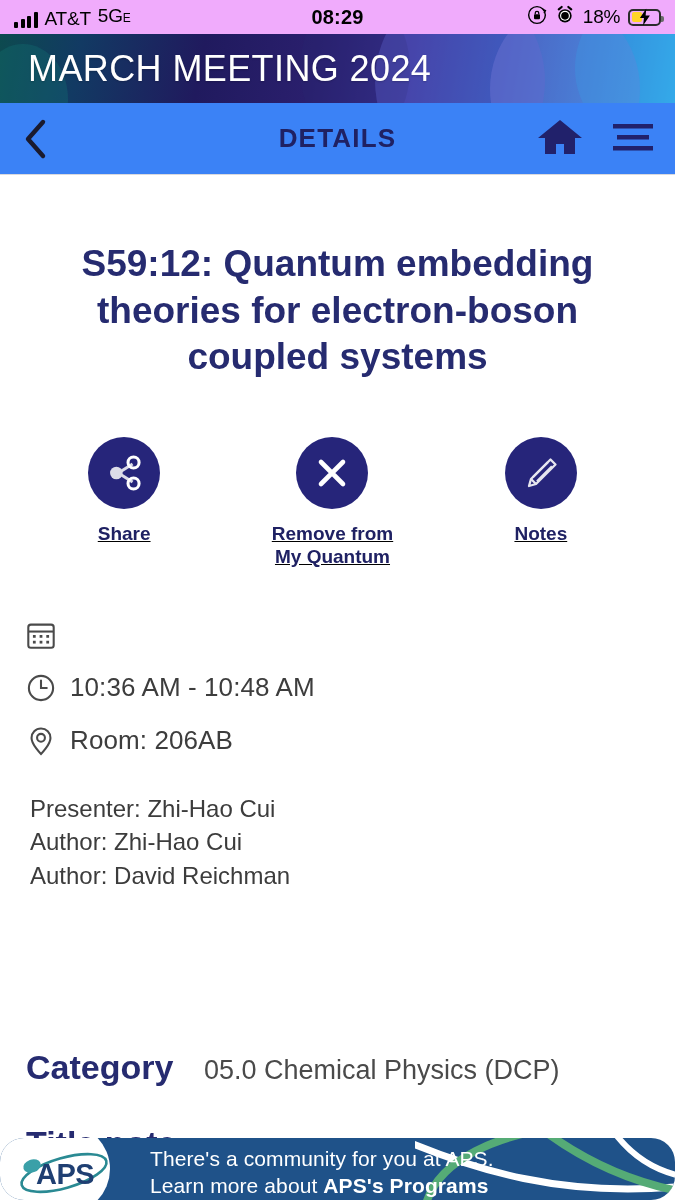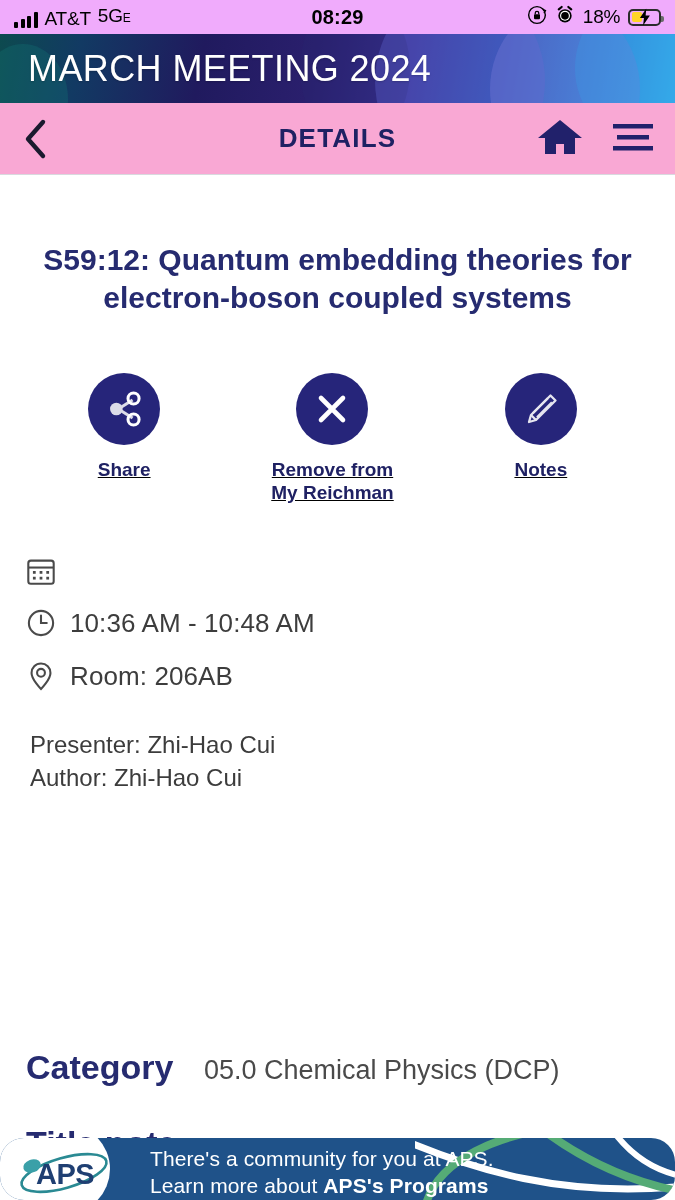--- a/index.html
+++ b/index.html
@@ -65,33 +65,33 @@
   .mm-title {
     position:relative; z-index:3; color:#fff;
     font-size:36px; font-weight:normal; letter-spacing:.4px;
     padding-left:28px; line-height:69px; white-space:nowrap;
     text-shadow: 0 1px 2px rgba(0,0,0,.18);
   }
 
   
   .navbar {
     position:relative; height:72px; width:100%;
-    background:#f9a8d4; border-bottom:1px solid #d9d9de;
+    background:#3b82f6; border-bottom:1px solid #d9d9de;
     display:flex; align-items:center; padding:0 22px;
   }
   .nav-back { width:40px; height:48px; display:flex; align-items:center; cursor:pointer; }
   .nav-title {
     position:absolute; left:0; right:0; text-align:center;
     font-size:26px; font-weight:bold; color:#1f2163; letter-spacing:1.2px;
   }
   .nav-right { margin-left:auto; display:flex; align-items:center; gap:30px; z-index:2; }
 
   
   .session-title {
-    color:#262b70; font-size:30px; font-weight:bold; line-height:1.26;
+    color:#262b70; font-size:37px; font-weight:bold; line-height:1.26;
     text-align:center; padding:66px 34px 0 34px;
   }
 
   
   .actions { display:flex; padding:56px 30px 0 20px;text-decoration:underline; }
   .action { flex:1; display:flex; flex-direction:column; align-items:center; cursor:pointer; }
   .act-circle {
     width:72px; height:72px; border-radius:50%; background:#26257a;
     display:flex; align-items:center; justify-content:center;
   }
@@ -230,21 +230,21 @@
     </div>
 
     <div class="action">
       <div class="act-circle">
         <svg width="40" height="40" viewBox="0 0 40 40">
           <path d="M9 9 L31 31 M31 9 L9 31" stroke="#ffffff" stroke-width="4.6" stroke-linecap="round"></path>
         </svg>
       </div>
       <div class="act-label">
         <span>Remove from</span><br>
-        <span>My Reichman</span>
+        <span>My Quantum</span>
       </div>
     </div>
 
     <div class="action">
       <div class="act-circle">
         <svg width="40" height="40" viewBox="0 0 40 40">
           <g fill="none" stroke="#e6e6ef" stroke-width="2.3" stroke-linejoin="round">
             <path d="M29.5 6.5 L34.5 11.5 L15 31 L8 33 L10 26 Z"></path>
             <line x1="10" y1="26" x2="15" y2="31"></line>
             <line x1="26.8" y1="9.2" x2="11.8" y2="24.2"></line>
@@ -294,20 +294,21 @@
         </svg>
       </span>
       <span class="drow-tx">Room: 206AB</span>
     </div>
 
   </div>
 
   <div class="people">
     <p>Presenter: Zhi-Hao Cui</p>
     <p>Author: Zhi-Hao Cui</p>
+    <p>Author: David Reichman</p>
   </div>
 
   <div class="meta">
     <div class="meta-row">
       <span class="meta-label">Category</span>
       <span class="meta-value">05.0 Chemical Physics (DCP)</span>
     </div>
     <div class="meta-row meta-row2">
       <span class="meta-label">Title note</span>
     </div>

